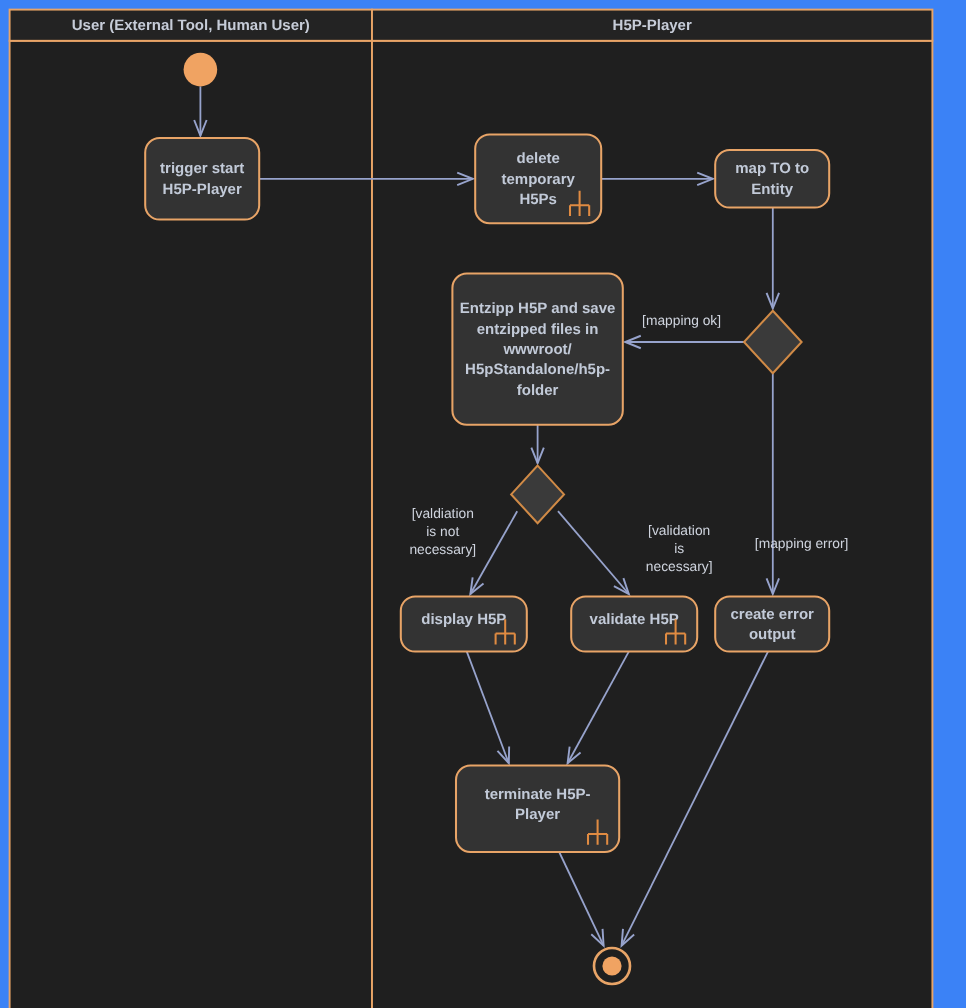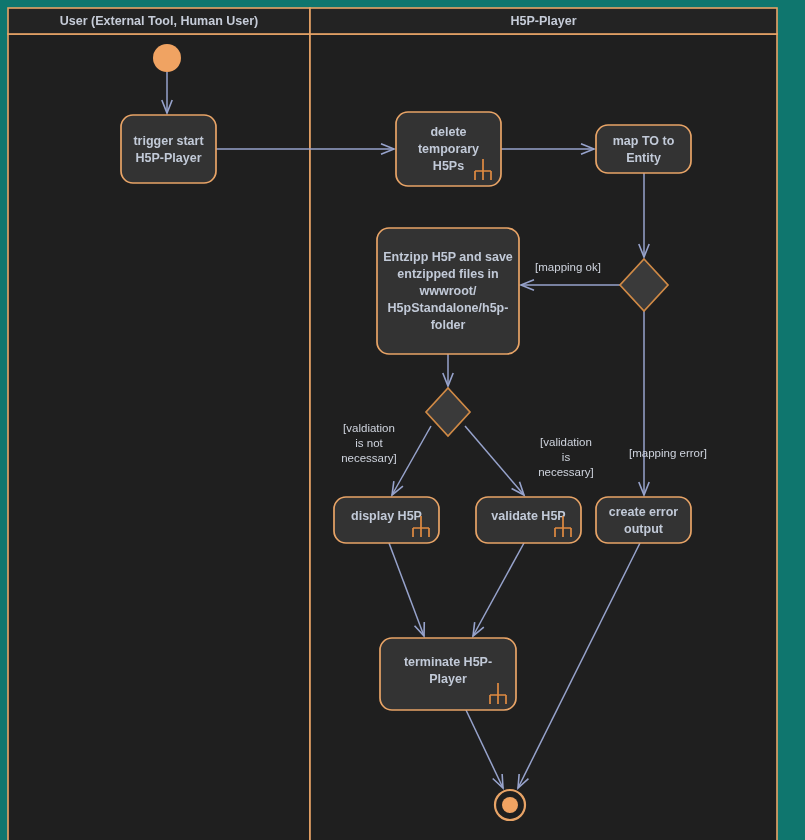--- a/index.html
+++ b/index.html
@@ -2,21 +2,21 @@
 <html><head>
 <meta charset="utf-8">
 <title>H5P-Player Activity Diagram</title>
 <style>
   html,body{margin:0;padding:0;background:#1d1d1d;}
   body{
     width:805px;height:840px;overflow:hidden;
     font-family:"Liberation Sans","DejaVu Sans",sans-serif;
     background:#1d1d1d;
   }
-  #diagram-root{position:relative;width:805px;height:840px;background:#0f766e;}
+  #diagram-root{position:relative;width:805px;height:840px;background:#3b82f6;}
   svg#uml{display:block;width:805px;height:840px;}
   .lane-header-rect{fill:#232323;stroke:#e8a467;stroke-width:1.6;}
   .lane-body-rect{fill:#1f1f1f;stroke:#e8a467;stroke-width:1.6;}
   .lane-title{
     fill:#c6ccd8;font-size:12.5px;font-weight:bold;
     text-anchor:middle;dominant-baseline:middle;
     font-family:"Liberation Sans","DejaVu Sans",sans-serif;
   }
   .activity-box{fill:#333333;stroke:#e8a467;stroke-width:1.7;}
   .activity-label{

